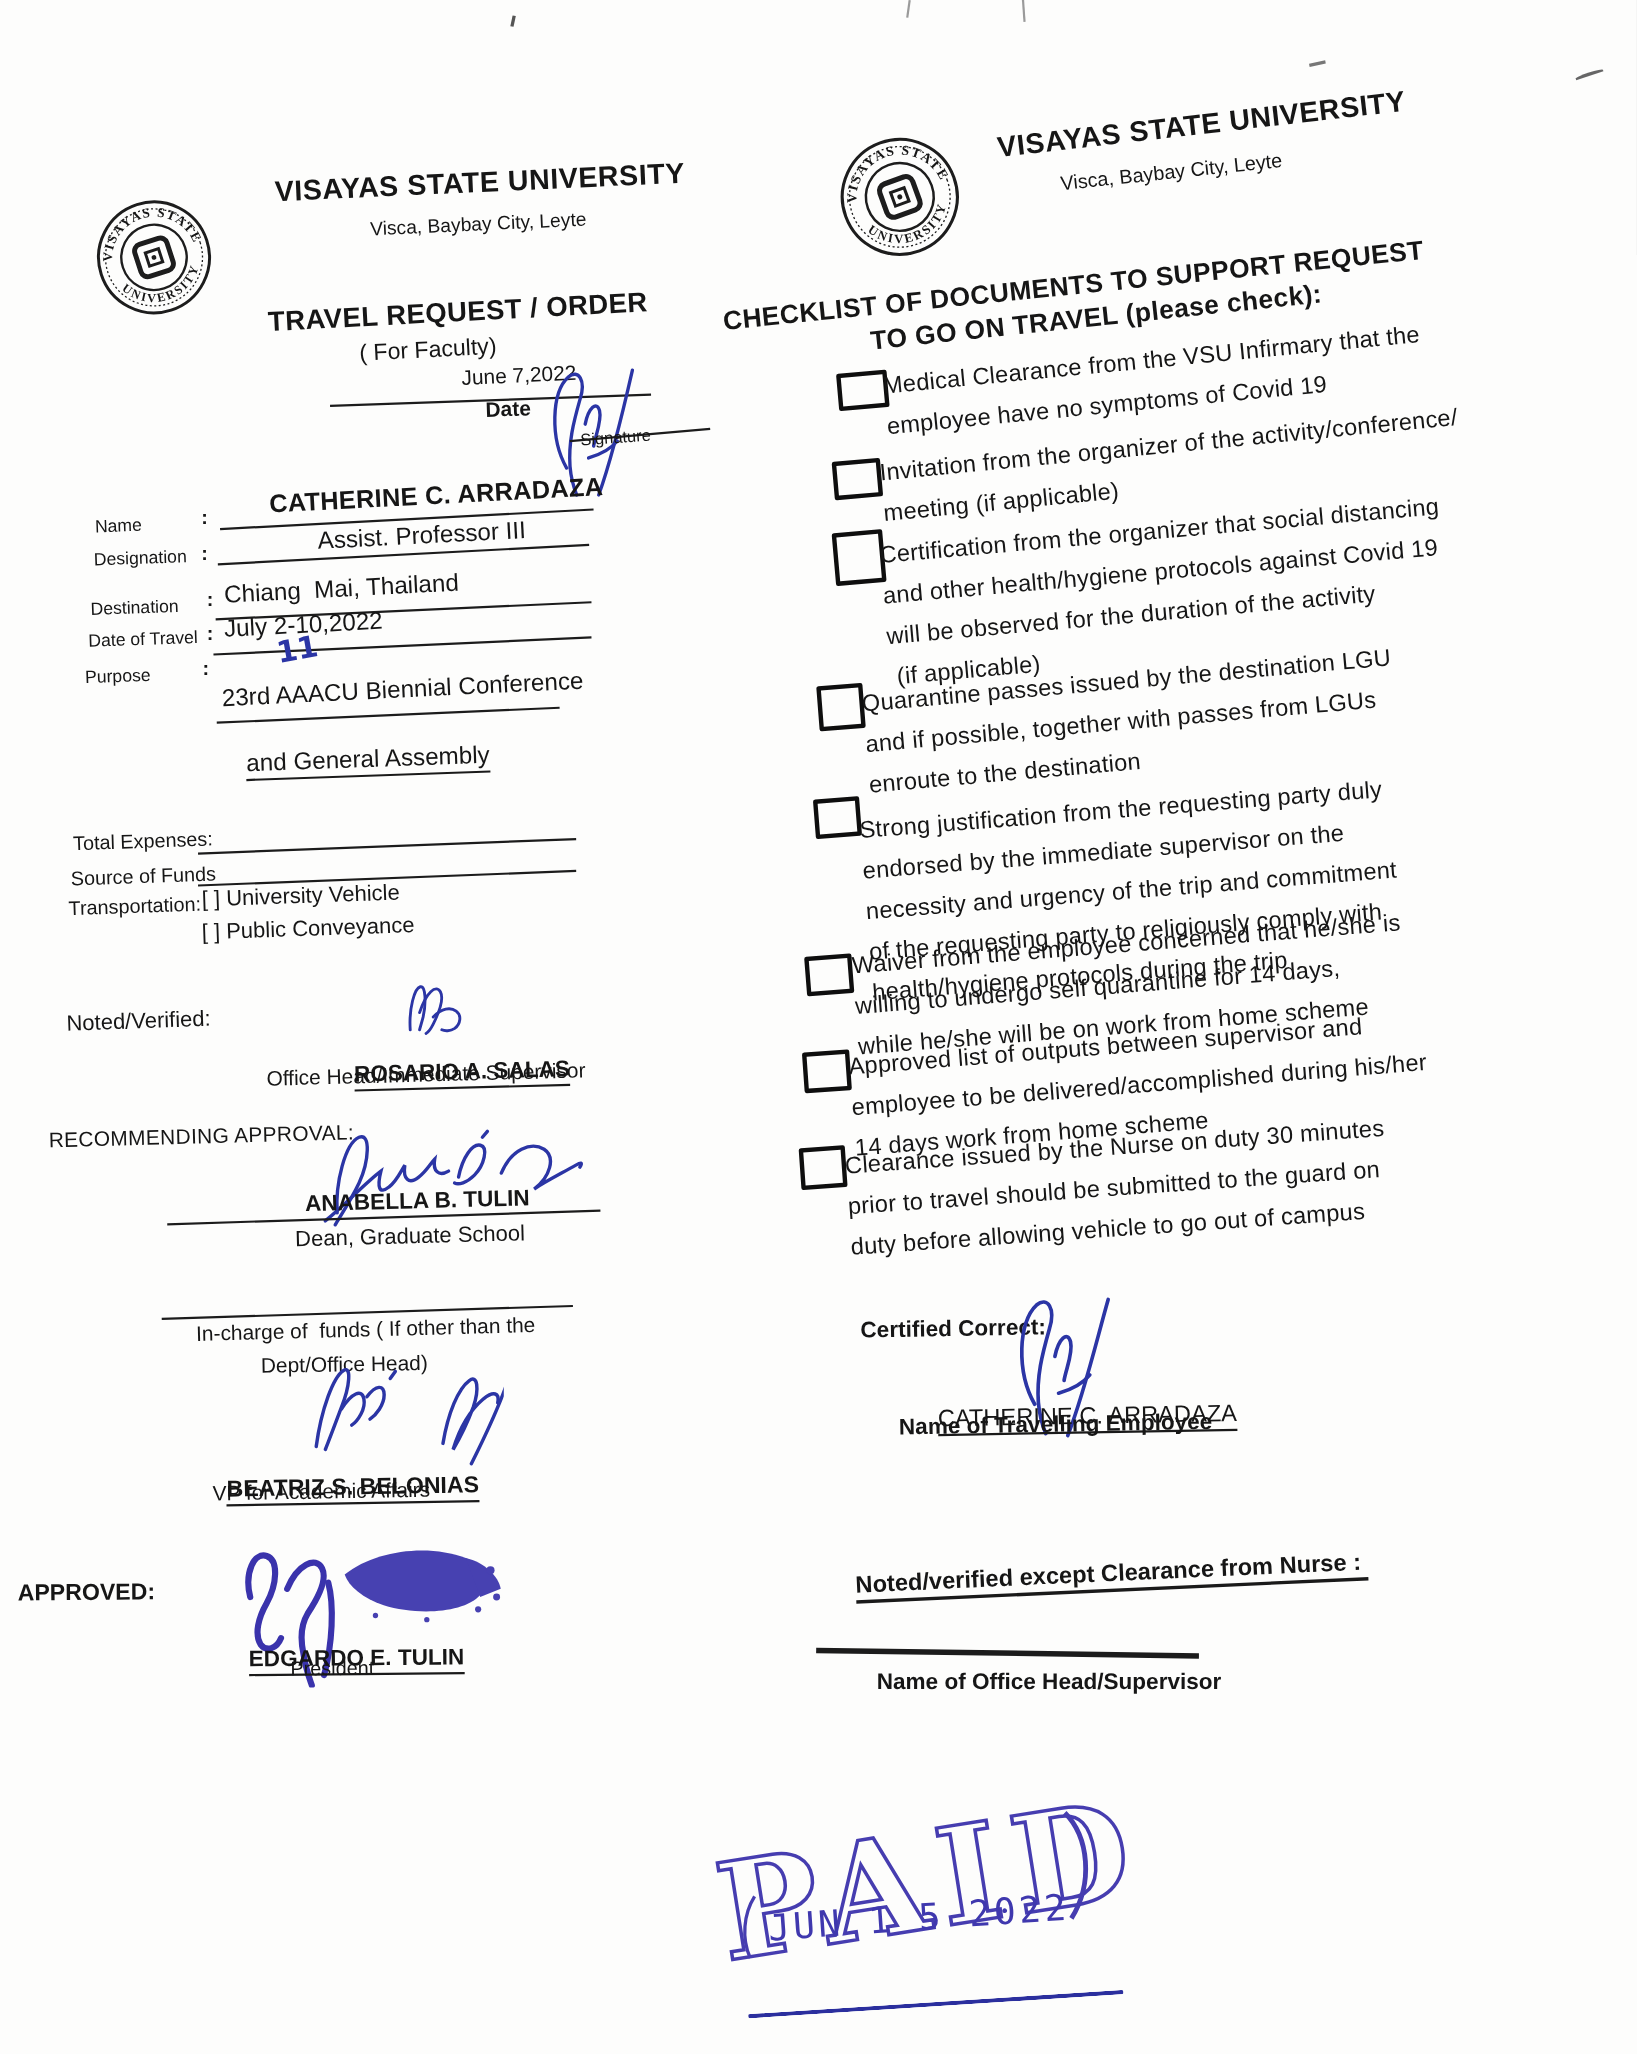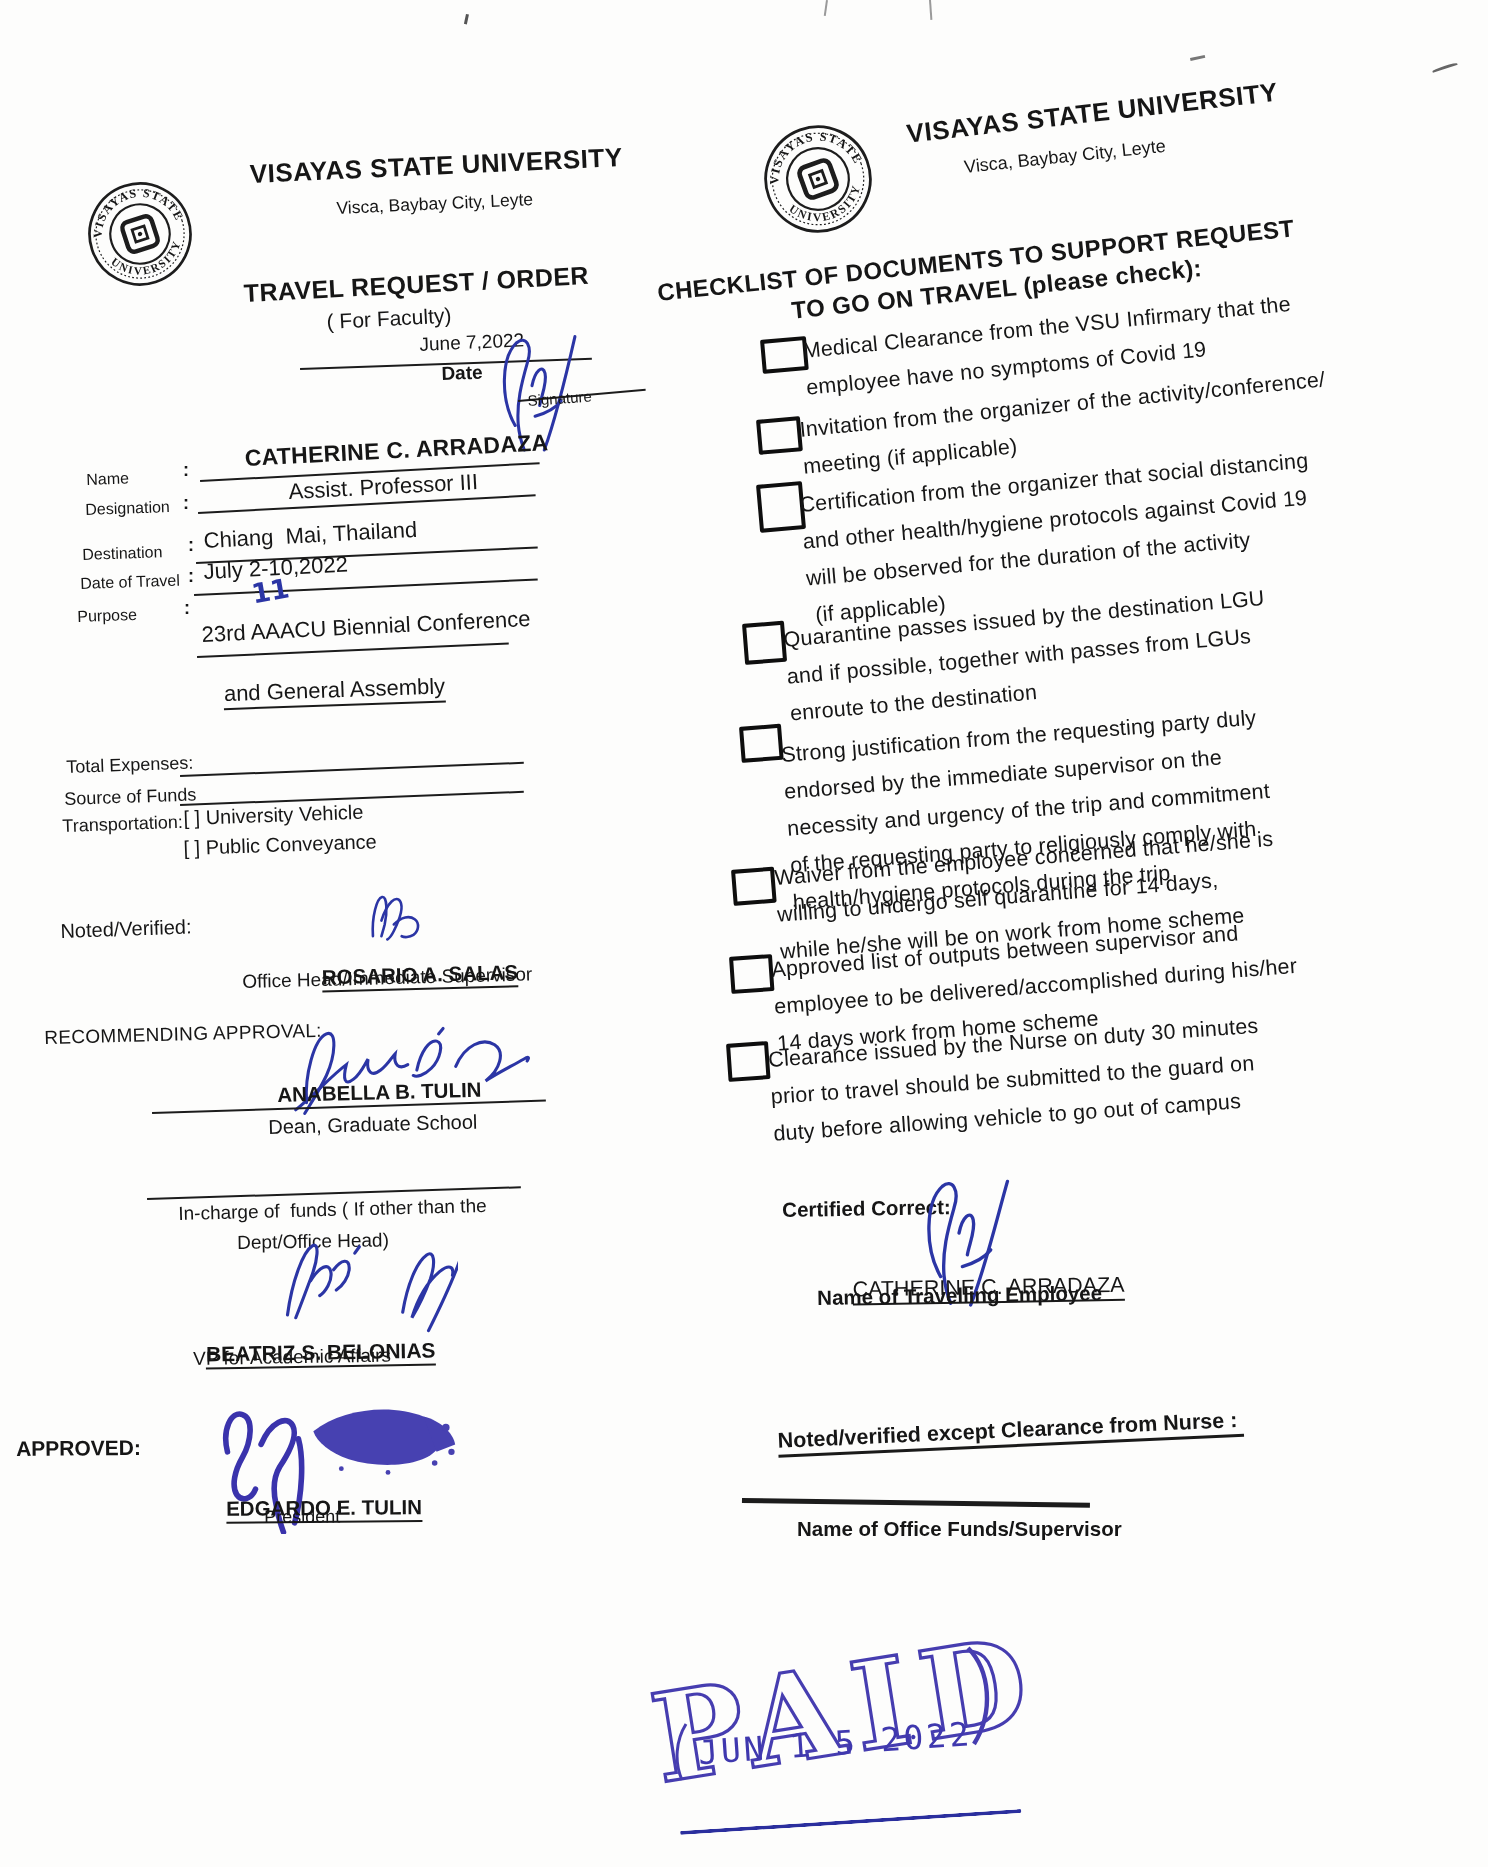--- a/index.html
+++ b/index.html
@@ -243,21 +243,21 @@
   <div class="a" style="left:828px;top:1250px;font-size:21.5px;transform:rotate(-1deg);">
     <span class="u">CATHERINE C. ARRADAZA</span>
   </div>
   <div class="a b" style="left:817px;top:1285px;font-size:20.5px;transform:rotate(-1deg);">Name of Travelling Employee</div>
 
   <div class="a b" style="left:752px;top:1402px;font-size:21.5px;transform:rotate(-2.6deg);">
     <span class="u" style="border-bottom-width:3px;padding-right:6px;">Noted/verified except Clearance from Nurse :</span>
   </div>
 
   <div class="ln" style="left:742px;top:1498px;width:348px;border-top-width:5px;transform:rotate(0.8deg);"></div>
-  <div class="a b" style="left:797px;top:1516px;font-size:20.5px;">Name of Office Funds/Supervisor</div>
+  <div class="a b" style="left:797px;top:1516px;font-size:20.5px;">Name of Office Head/Supervisor</div>
 
   <svg class="sig" style="left:586px;top:1606px;" width="448" height="222" viewBox="0 0 448 222">
     <g transform="rotate(-9 224 110)">
       <text x="66" y="152" font-family="'DejaVu Serif',serif" font-weight="bold" font-size="122" fill="none" stroke="#463db0" stroke-width="3.2" letter-spacing="12">PAID</text>
     </g>
     <path d="M100,118 C90,134 88,156 96,174" fill="none" stroke="#463db0" stroke-width="3"></path>
     <path d="M382,42 C404,64 408,106 388,138" fill="none" stroke="#463db0" stroke-width="4.4"></path>
     <g transform="rotate(-4 230 140)">
       <text x="112" y="150" font-family="'DejaVu Sans Mono',monospace" font-size="33" fill="#3f38ae" letter-spacing="3">JUN 1 5  2022</text>
     </g>

